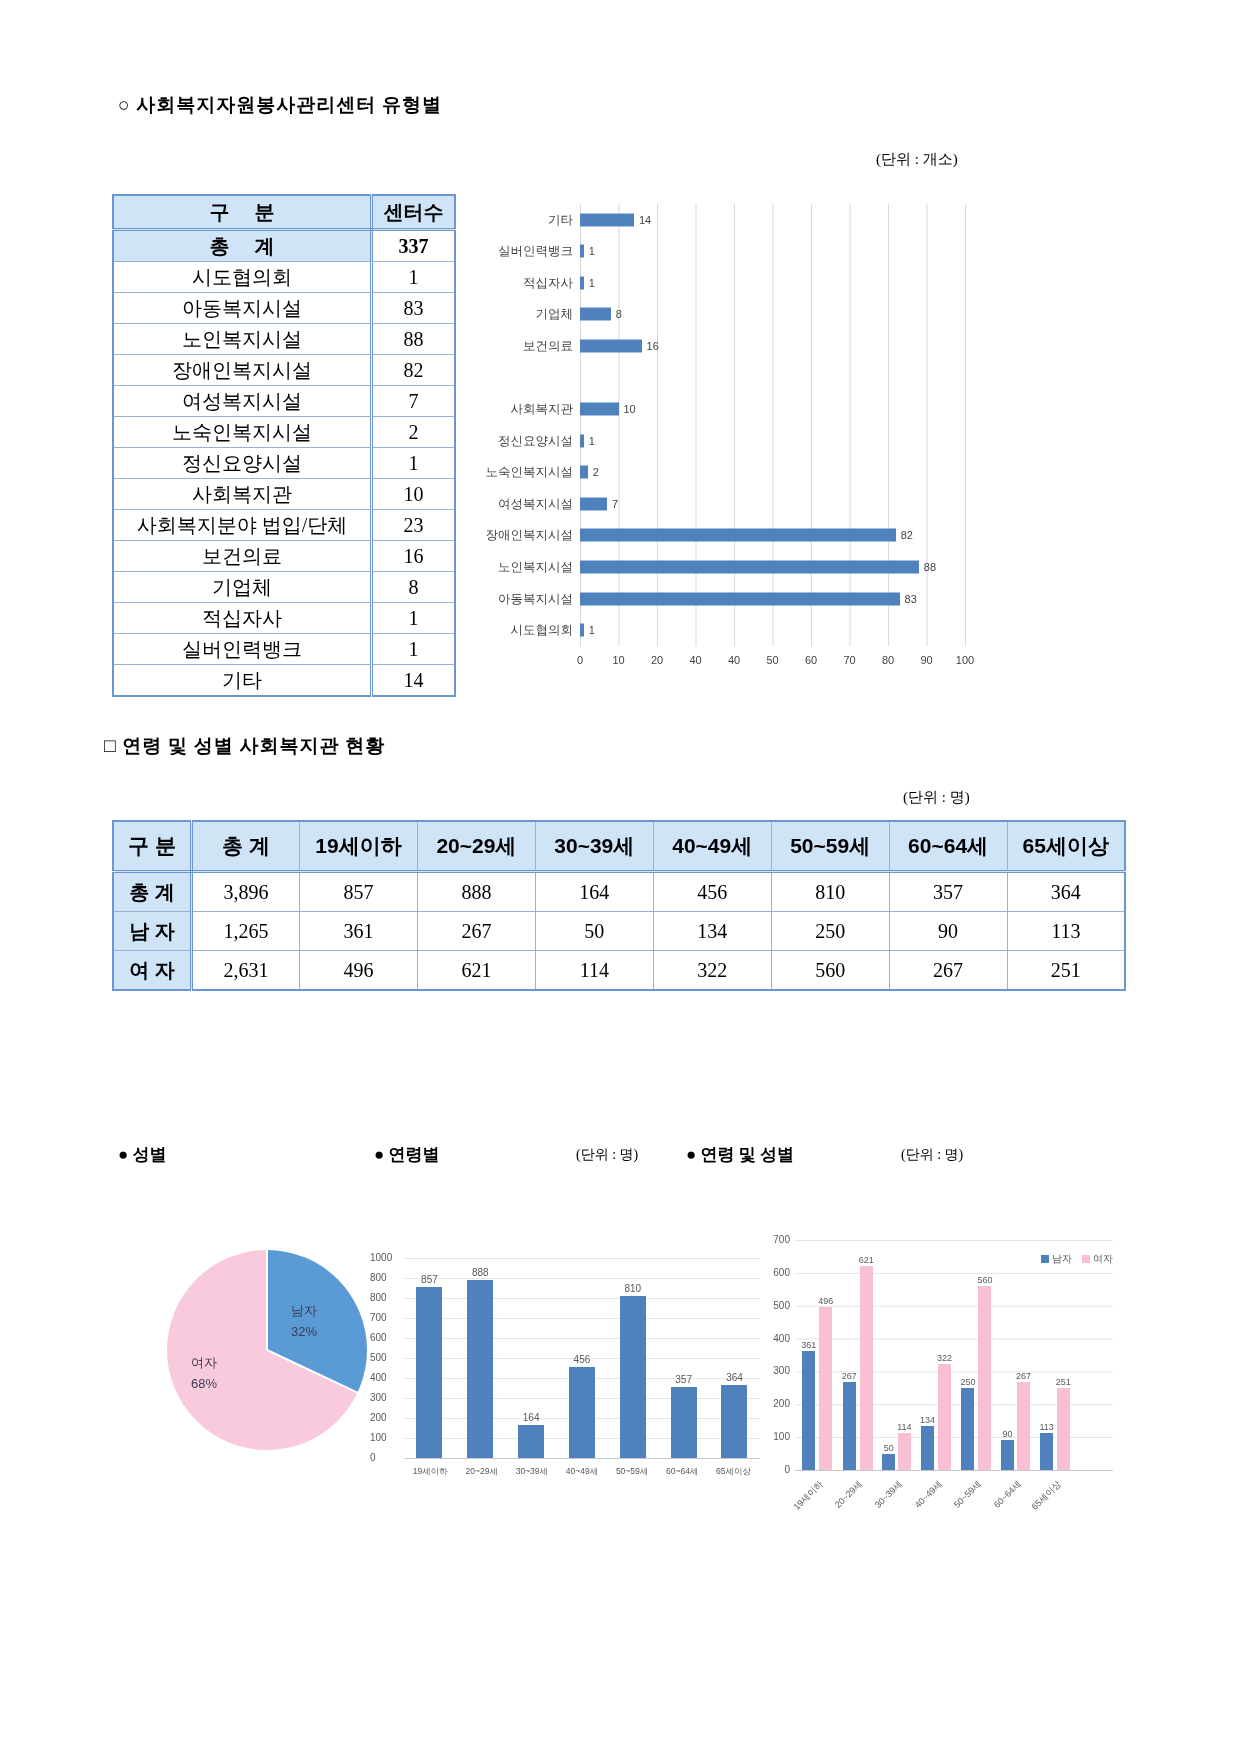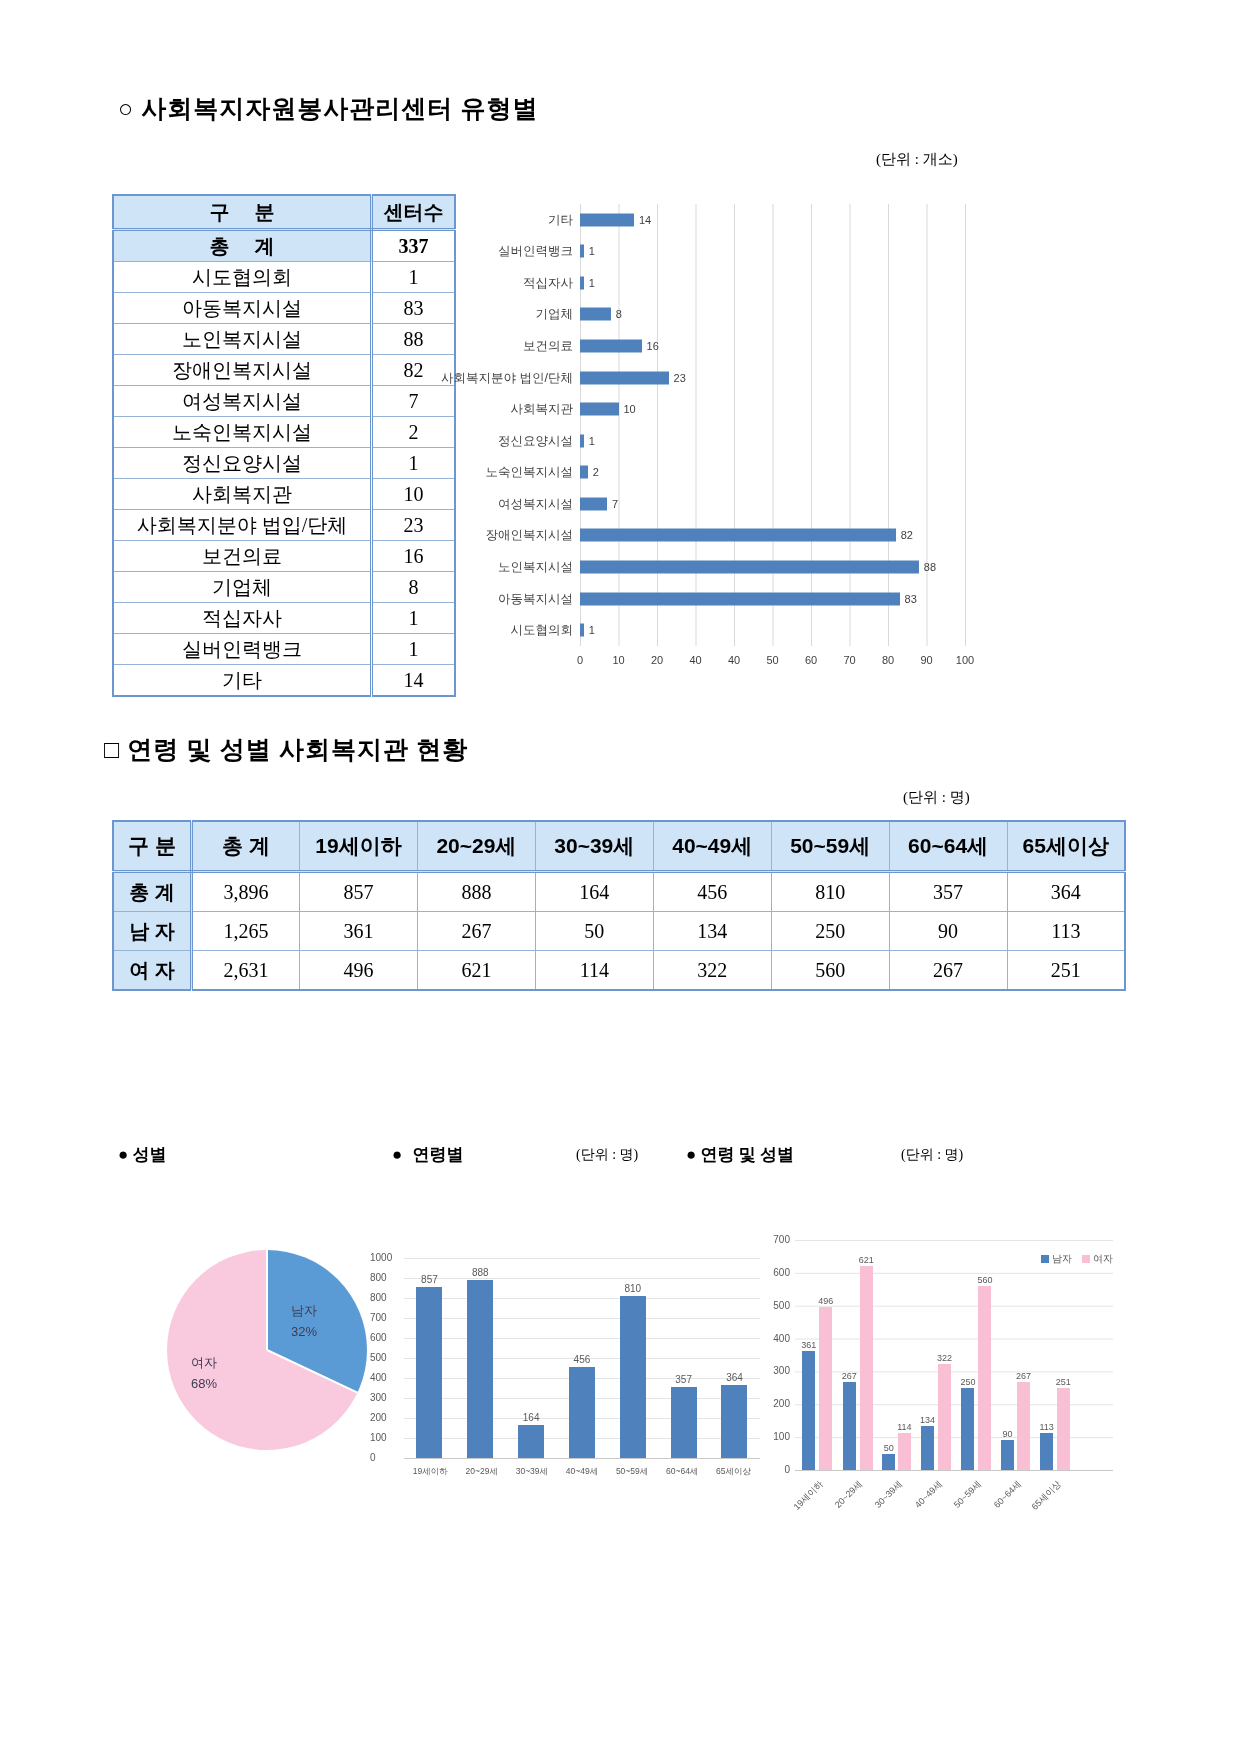--- a/index.html
+++ b/index.html
@@ -1,21 +1,21 @@
 <!DOCTYPE html>
 <html><head>
 <meta charset="utf-8">
 <style>
   html,body{margin:0;padding:0;}
   body{
     width:1239px;height:1752px;background:#ffffff;position:relative;
     font-family:"Liberation Serif","DejaVu Serif",serif;color:#000;overflow:hidden;
   }
   
-  .sec-title{position:absolute;font-size:25px;font-weight:bold;letter-spacing:1px;white-space:pre;}
+  .sec-title{position:absolute;font-size:19px;font-weight:bold;letter-spacing:1px;white-space:pre;}
   .s1-title{left:118px;top:92px;}
   .s2-title{left:104px;top:733px;}
   .unit{position:absolute;font-size:15px;white-space:pre;}
   .u1{left:876px;top:150px;}
   .u2{left:903px;top:788px;}
   
   table{border-collapse:collapse;}
   .t1{position:absolute;left:112px;top:194px;width:344px;font-size:20px;table-layout:fixed;}
   .t1 th,.t1 td{border:1px solid #95b3d7;height:30px;text-align:center;white-space:pre;padding:0;}
   .t1 th{background:#cfe4f7;font-weight:bold;border-bottom:3px double #6b96cf;height:32px;}
@@ -187,25 +187,20 @@
       <div class="hbar-row" style="top: 94.71px;">
         <span class="hbar-cat">기업체</span>
         <div class="hbar-bar" style="width: 8%; background: rgb(79, 129, 189);"></div>
         <span class="hbar-val" style="left: calc(8% + 5px);">8</span>
       </div>
       <div class="hbar-row" style="top: 126.28px;">
         <span class="hbar-cat">보건의료</span>
         <div class="hbar-bar" style="width: 16%; background: rgb(79, 129, 189);"></div>
         <span class="hbar-val" style="left: calc(16% + 5px);">16</span>
       </div>
-      <div class="hbar-row" style="top: 157.85px;">
-        <span class="hbar-cat">사회복지분야 법인/단체</span>
-        <div class="hbar-bar" style="width: 23%; background: rgb(79, 129, 189);"></div>
-        <span class="hbar-val" style="left: calc(23% + 5px);">23</span>
-      </div>
       <div class="hbar-row" style="top: 189.42px;">
         <span class="hbar-cat">사회복지관</span>
         <div class="hbar-bar" style="width: 10%; background: rgb(79, 129, 189);"></div>
         <span class="hbar-val" style="left: calc(10% + 5px);">10</span>
       </div>
       <div class="hbar-row" style="top: 220.99px;">
         <span class="hbar-cat">정신요양시설</span>
         <div class="hbar-bar" style="width: 1%; background: rgb(79, 129, 189);"></div>
         <span class="hbar-val" style="left: calc(1% + 5px);">1</span>
       </div>
@@ -303,21 +298,21 @@
         <td>114</td>
         <td>322</td>
         <td>560</td>
         <td>267</td>
         <td>251</td>
       </tr>
     </tbody>
 </table>
 
 <div class="mini-lbl" style="left:118px;top:1143px;">● 성별</div>
-<div class="mini-lbl" style="left:392px;top:1143px;font-family:Liberation Mono, monospace;">● 연령별</div>
+<div class="mini-lbl" style="left:374px;top:1143px;">● 연령별</div>
 <div class="mini-unit" style="left:576px;top:1146px;">(단위 : 명)</div>
 <div class="mini-lbl" style="left:686px;top:1143px;">● 연령 및 성별</div>
 <div class="mini-unit" style="left:901px;top:1146px;">(단위 : 명)</div>
 
 <div class="pie" style="background: conic-gradient(rgb(91, 155, 213) 0deg, rgb(91, 155, 213) 32%, rgb(249, 201, 222) 32%, rgb(249, 201, 222) 100%);">
   <div class="pie-sep" id="sep1" style="transform: rotate(0deg);"></div>
   <div class="pie-sep" id="sep2" style="transform: rotate(115.2deg);"></div>
 </div>
 <div class="pie-lab pie-lab-m">
   <span>남자</span>

